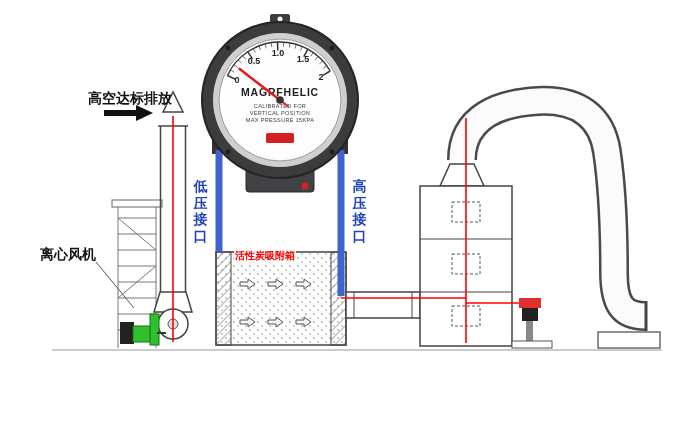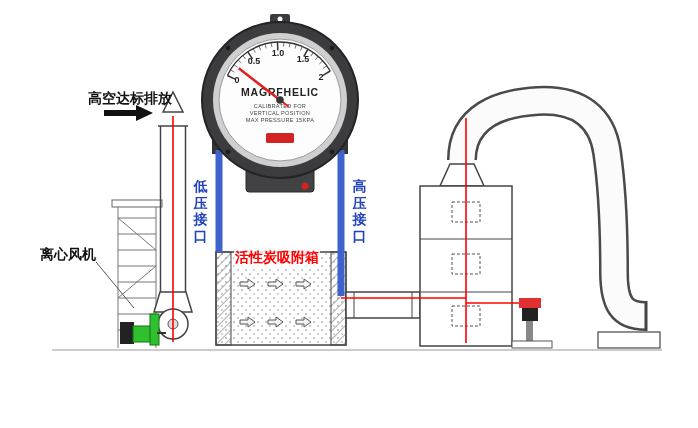--- a/index.html
+++ b/index.html
@@ -7,21 +7,21 @@
   .stage{position:relative;width:698px;height:428px;background:#fff;overflow:hidden;
          font-family:"Liberation Sans",sans-serif}
   .stage svg{position:absolute;left:0;top:0}
   svg text{font-family:"Liberation Sans",sans-serif;fill:#222}
   .gauge-brand{font-size:10.5px;font-weight:bold;letter-spacing:.8px}
   .gauge-small{font-size:5.6px;letter-spacing:.3px;fill:#444}
   .gauge-num{font-size:9px;font-weight:bold}
   .lbl{position:absolute;font-weight:bold;color:#111;font-size:14px;line-height:1.25;white-space:nowrap}
   .lbl-vert{position:absolute;width:17px;word-break:break-all;white-space:normal;
             color:#2244bb;font-weight:bold;font-size:14px;line-height:1.18;text-align:center}
-  .boxlabel{position:absolute;color:#fe0000;font-weight:bold;font-size:14px;
+  .boxlabel{position:absolute;color:#fe0000;font-weight:bold;font-size:10px;
             background:rgba(255,255,255,.82);padding:0 1px;white-space:nowrap}
   .note{position:absolute;left:57px;top:362px;width:640px;color:#fe0000;
         font-size:15px;font-weight:600;letter-spacing:.5px}
 </style>
 </head>
 <body>
 
 <div class="stage">
 
 <svg width="698" height="428" viewBox="0 0 698 428">

